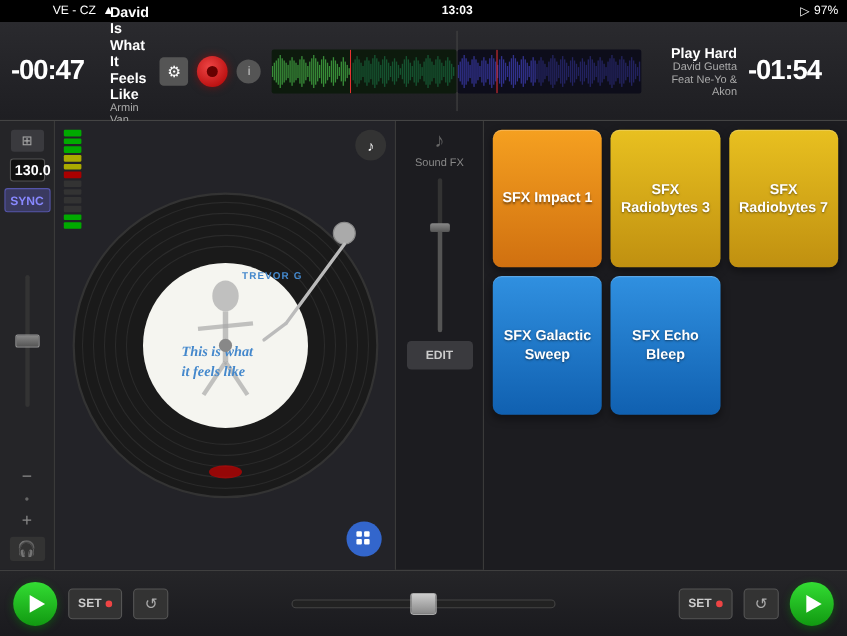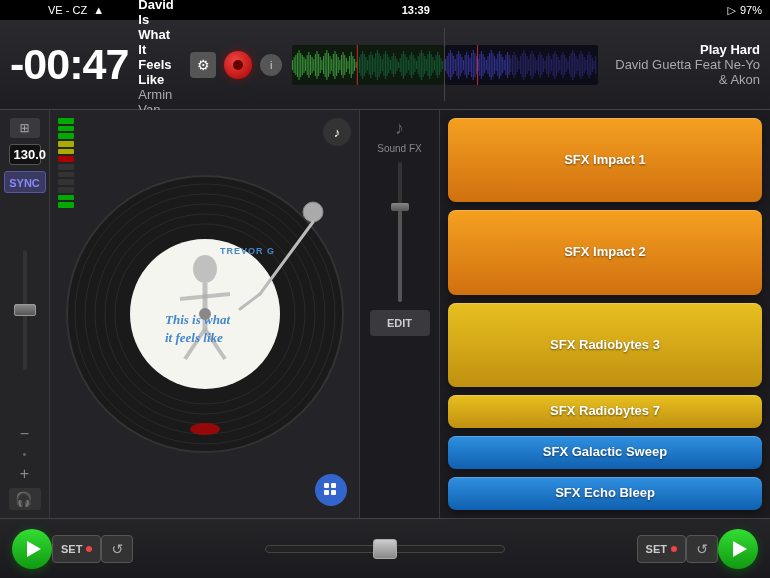--- a/index.html
+++ b/index.html
@@ -38,37 +38,37 @@
 
     .deck-header {
       flex: 1;
       display: flex;
       align-items: center;
       padding: 6px 10px;
       gap: 10px;
     }
 
     .time-display {
-      font-size: 43px;
+      font-size: 25px;
       font-weight: 700;
       letter-spacing: -1px;
       color: #fff;
       min-width: 80px;
     }
 
     .track-info {
       flex: 1;
     }
     .track-title {
       font-size: 13px;
       font-weight: 600;
       color: #fff;
     }
     .track-artist {
-      font-size: 13px;
+      font-size: 10px;
       color: #aaa;
       margin-top: 0;
     }
 
     .header-controls {
       display: flex;
       align-items: center;
       gap: 8px;
     }
 
@@ -350,21 +350,21 @@
       font-weight: 600;
       color: #ccc;
       cursor: pointer;
       margin-top: 8px;
     }
 
     
     #sfx-buttons {
       flex: 1;
       display: grid;
-      grid-template-columns: 1fr;
+      grid-template-columns: 1fr 1fr 1fr;
       grid-template-rows: 1fr 1fr 1fr;
       gap: 8px;
       padding: 8px;
       background: #1c1c20;
     }
 
     .sfx-btn {
       border-radius: 8px;
       display: flex;
       align-items: center;
@@ -391,20 +391,21 @@
     }
 
     
     #bottom-bar {
       height: 60px;
       background: linear-gradient(180deg, #252528 0%, #1a1a1e 100%);
       border-top: 1px solid #444;
       display: flex;
       align-items: center;
       padding: 0 12px;
+      gap: 10px;
     }
 
     .play-btn {
       width: 40px;
       height: 40px;
       border-radius: 50%;
       background: linear-gradient(180deg, #3d3 0%, #191 100%);
       display: flex;
       align-items: center;
       justify-content: center;
@@ -495,21 +496,21 @@
     }
   </style>
 </head>
 <body>
 
 <div id="status-bar">
   <div class="status-left">
     <span>VE - CZ</span>
     <span>▲</span>
   </div>
-  <div class="status-center">13:39</div>
+  <div class="status-center">13:03</div>
   <div class="status-right">
     <span>▷</span>
     <span>97%</span>
   </div>
 </div>
 
 <div id="header">
 
   <div class="deck-header">
     <div class="time-display">-00:47</div>
@@ -739,20 +740,21 @@
         </g>
       </svg>
     </div>
   </div>
 
   <div class="deck-header" style="justify-content:flex-start;">
     <div class="track-info" style="text-align:right;">
       <div class="track-title">Play Hard</div>
       <div class="track-artist">David Guetta Feat Ne-Yo &amp; Akon</div>
     </div>
+    <div class="time-display">-01:54</div>
   </div>
 </div>
 
 <div id="main">
 
   <div id="left-panel">
     <div class="expand-btn">⊞</div>
 
     <div class="bpm-display">130.0</div>
 
@@ -841,21 +843,20 @@
     <div class="vol-track">
       <div class="vol-fill" style="height:70%;"></div>
       <div class="vol-thumb" style="bottom:65%;"></div>
     </div>
 
     <div class="edit-btn">EDIT</div>
   </div>
 
   <div id="sfx-buttons">
     <div class="sfx-btn sfx-orange">SFX Impact 1</div>
-    <div class="sfx-btn sfx-orange">SFX Impact 2</div>
     <div class="sfx-btn sfx-yellow">SFX Radiobytes 3</div>
     <div class="sfx-btn sfx-yellow">SFX Radiobytes 7</div>
     <div class="sfx-btn sfx-blue">SFX Galactic Sweep</div>
     <div class="sfx-btn sfx-blue">SFX Echo Bleep</div>
   </div>
 
 </div>
 
 <div id="bottom-bar">
 

